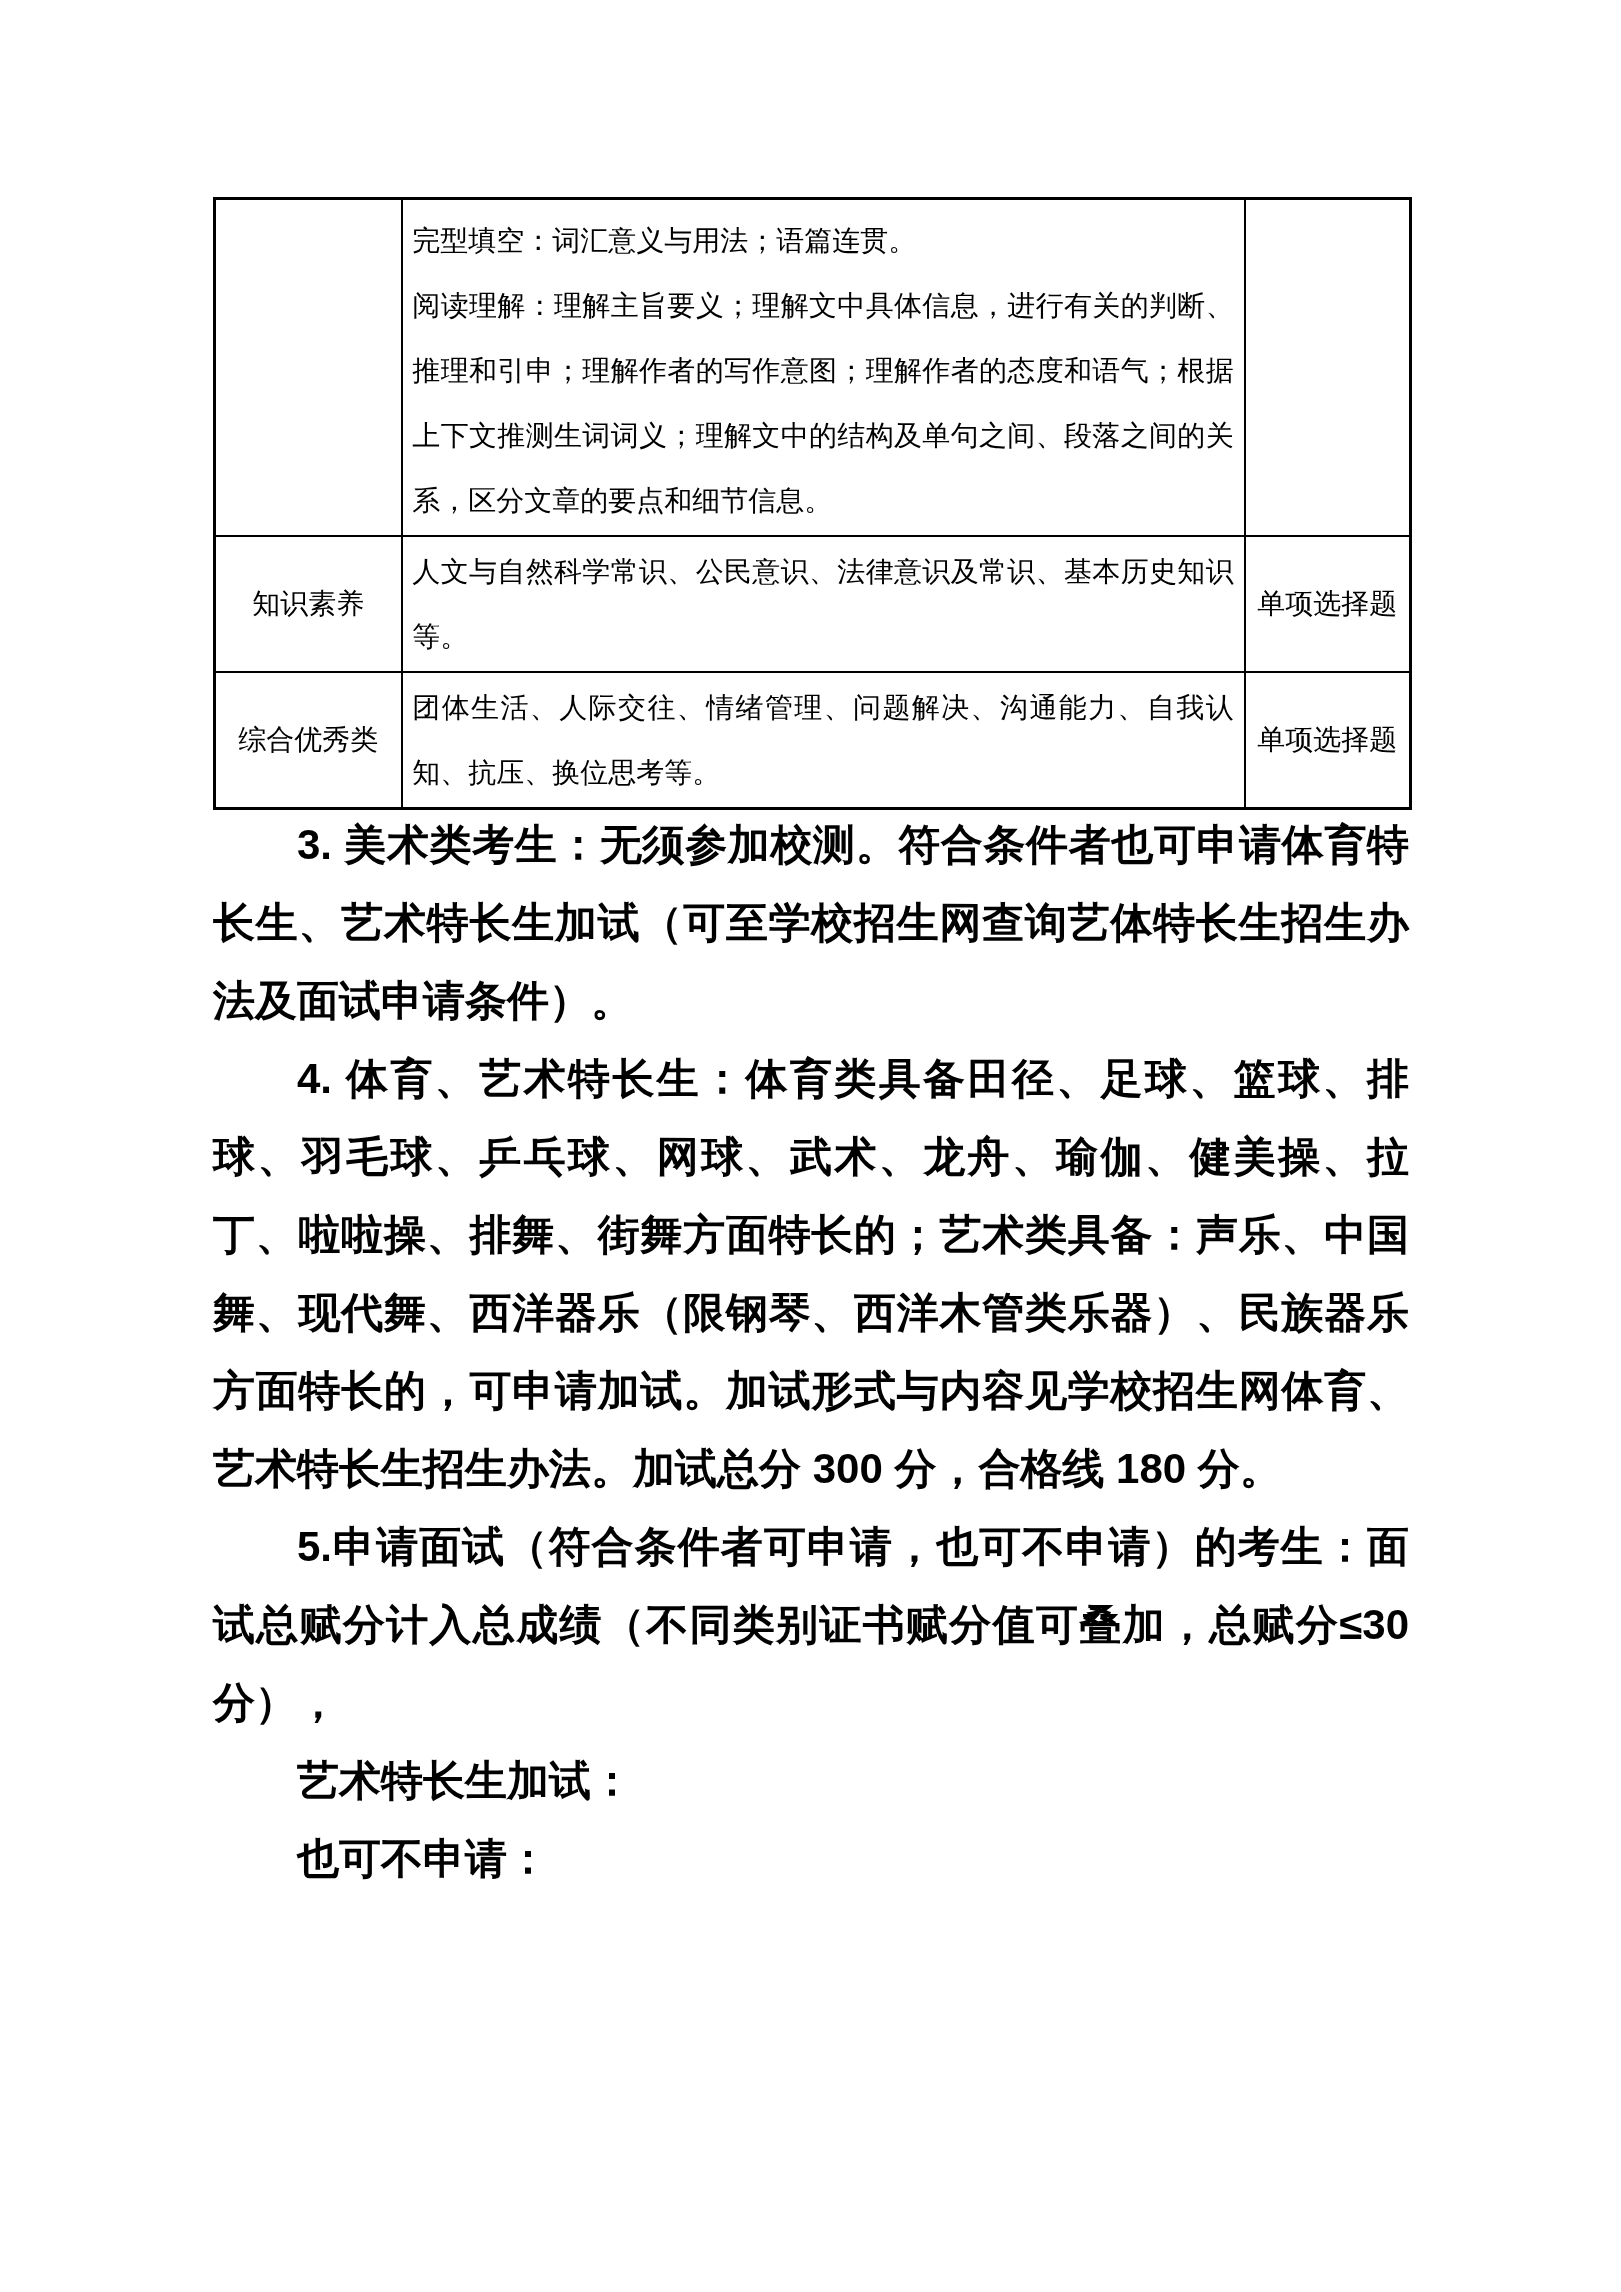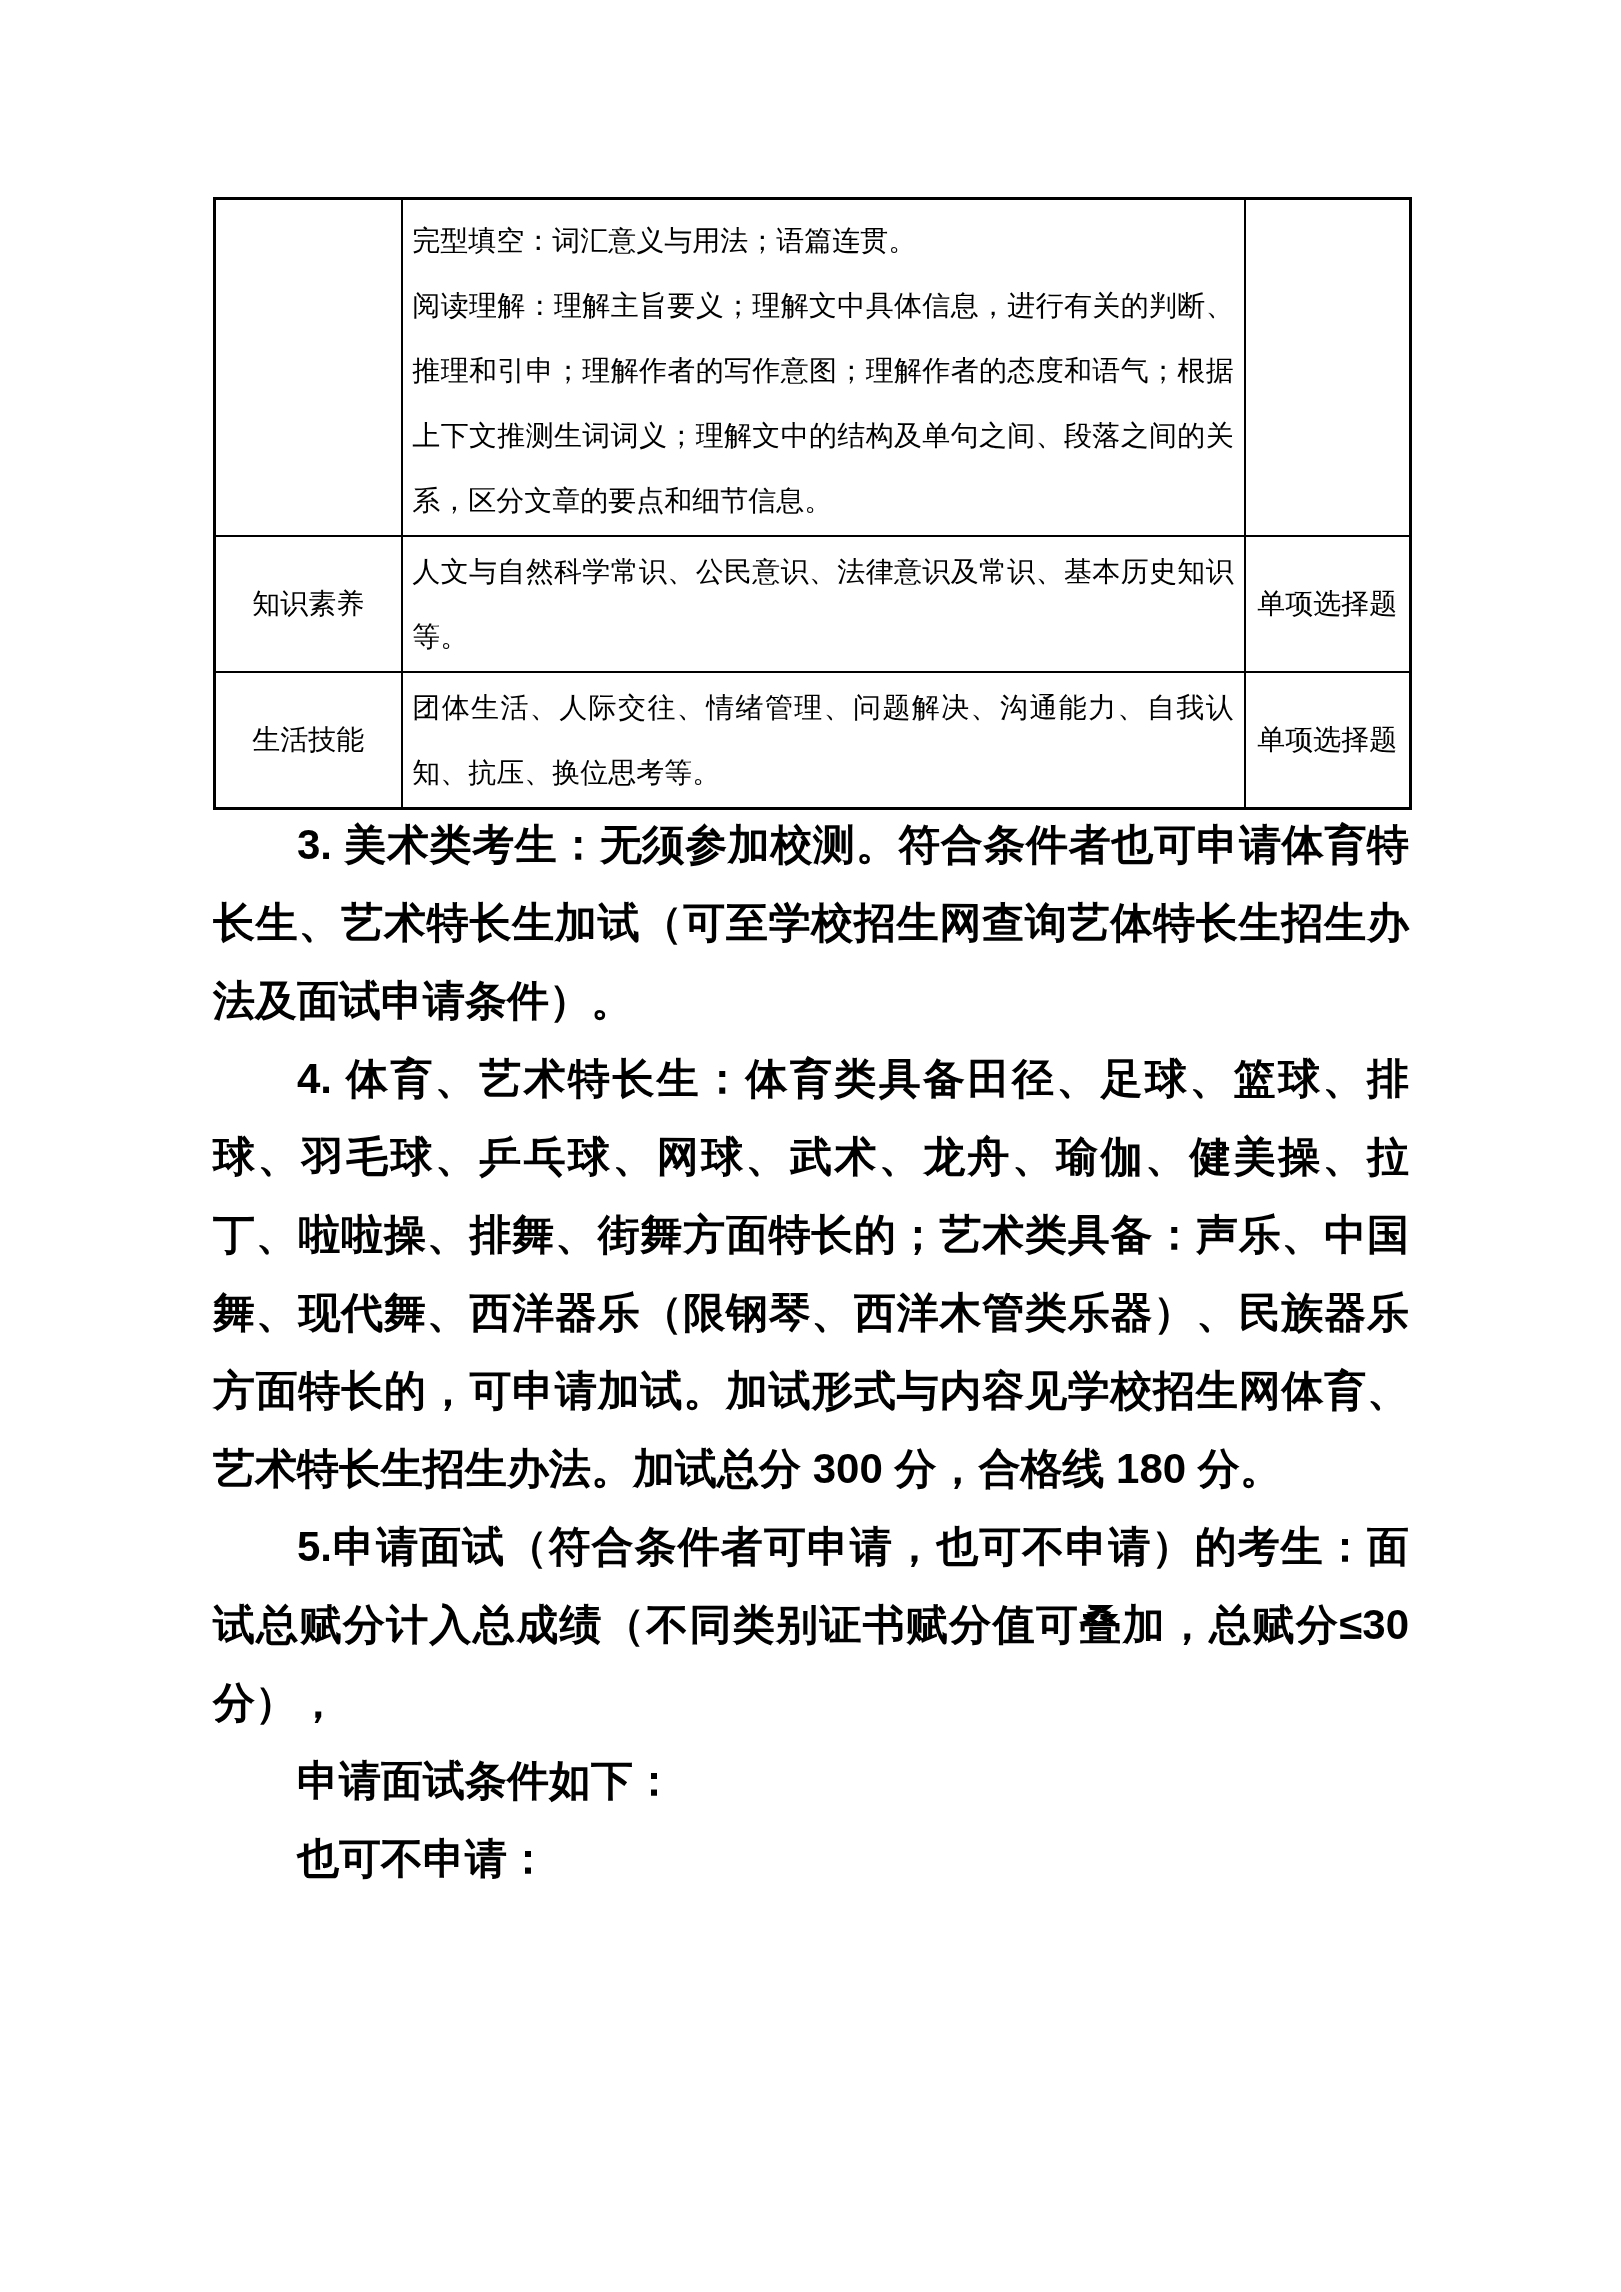--- a/index.html
+++ b/index.html
@@ -96,31 +96,31 @@
         <td class="cell-qtype"></td>
       </tr>
       <tr class="row-1">
         <td class="cell-label">知识素养</td>
         <td class="cell-content">
           <p>人文与自然科学常识、公民意识、法律意识及常识、基本历史知识等。</p>
         </td>
         <td class="cell-qtype">单项选择题</td>
       </tr>
       <tr class="row-2">
-        <td class="cell-label">生活技能</td>
+        <td class="cell-label">综合优秀类</td>
         <td class="cell-content">
           <p>团体生活、人际交往、情绪管理、问题解决、沟通能力、自我认知、抗压、换位思考等。</p>
         </td>
         <td class="cell-qtype">单项选择题</td>
       </tr>
     </tbody>
   </table>
 
   <div class="body-text">
     <p>3. 美术类考生：无须参加校测。符合条件者也可申请体育特长生、艺术特长生加试（可至学校招生网查询艺体特长生招生办法及面试申请条件）。</p>
     <p>4. 体育、艺术特长生：体育类具备田径、足球、篮球、排球、羽毛球、乒乓球、网球、武术、龙舟、瑜伽、健美操、拉丁、啦啦操、排舞、街舞方面特长的；艺术类具备：声乐、中国舞、现代舞、西洋器乐（限钢琴、西洋木管类乐器）、民族器乐方面特长的，可申请加试。加试形式与内容见学校招生网体育、艺术特长生招生办法。加试总分 300 分，合格线 180 分。</p>
     <p>5.申请面试（符合条件者可申请，也可不申请）的考生：面试总赋分计入总成绩（不同类别证书赋分值可叠加，总赋分≤30 分），</p>
-    <p>申请面试条件如下：</p>
+    <p>艺术特长生加试：</p>
     <p>也可不申请：</p>
   </div>
 
 </div>
 
 
 </body></html>

